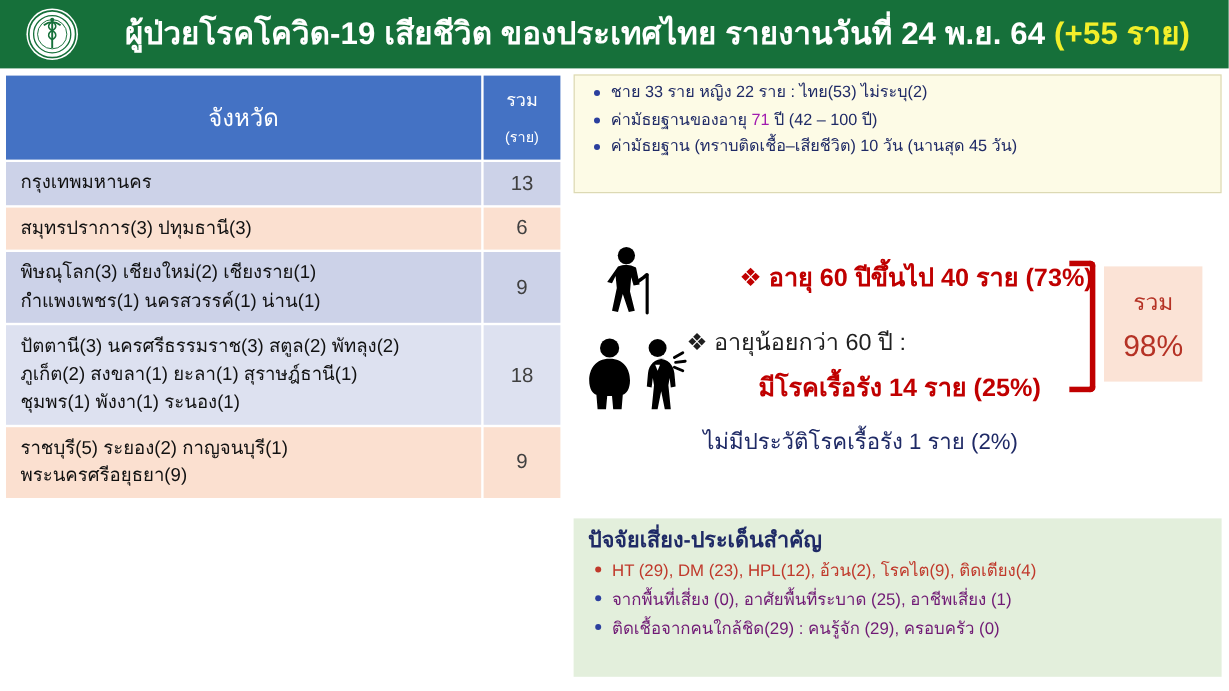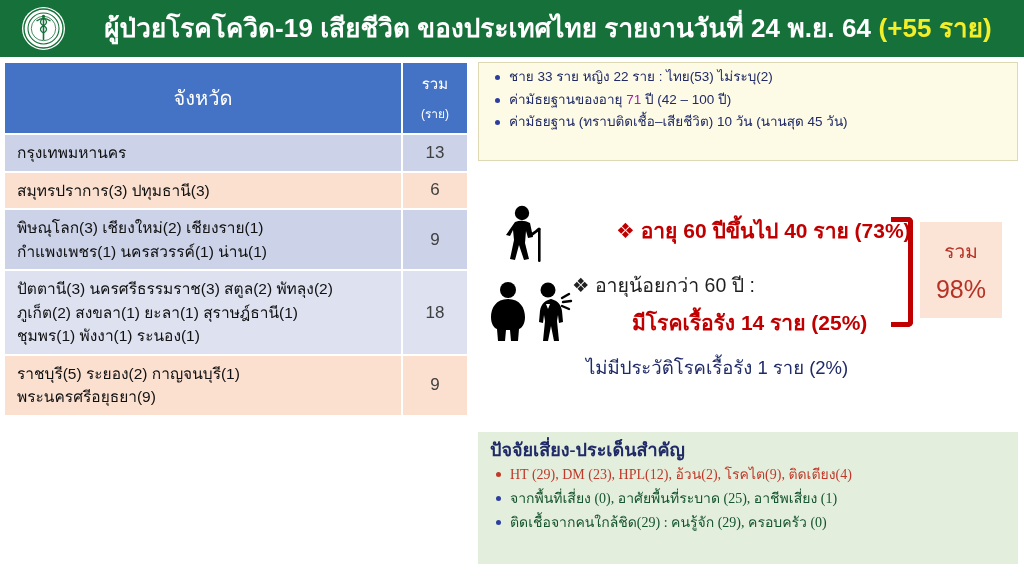--- a/index.html
+++ b/index.html
@@ -169,34 +169,33 @@
   }
   .total-box .t-label { font-size:19px; color:#b53225; }
   .total-box .t-value { font-size:25px; color:#b53225; }
 
   
   .panel-risk {
     position:absolute; left:2px; top:432px;
     width:540px; height:132px;
     background:#e3efdc;
     padding:9px 6px 4px 12px;
-    font-family:Liberation Serif, serif;
   }
   .risk-title {
     font-size:18px; font-weight:bold; color:#1f2a66;
     margin-bottom:7px; line-height:1.1;
   }
   .panel-risk ul { list-style:none; }
   .panel-risk li {
     position:relative;
     font-size:14px;
     line-height:1.0;
     padding:0 0 0 20px;
     margin-bottom:10px;
-    color:#14532d;
+    color:#701a75;
     white-space:nowrap;
   }
   .panel-risk li::before {
     content:"";
     position:absolute; left:6px; top:4px;
     width:5px; height:5px; border-radius:50%;
   }
   .panel-risk li.b-red::before { background:#c0392b; }
   .panel-risk li.b-blue::before { background:#2b3f9e; }
   .panel-risk li.b-red { color:#c0392b; }

